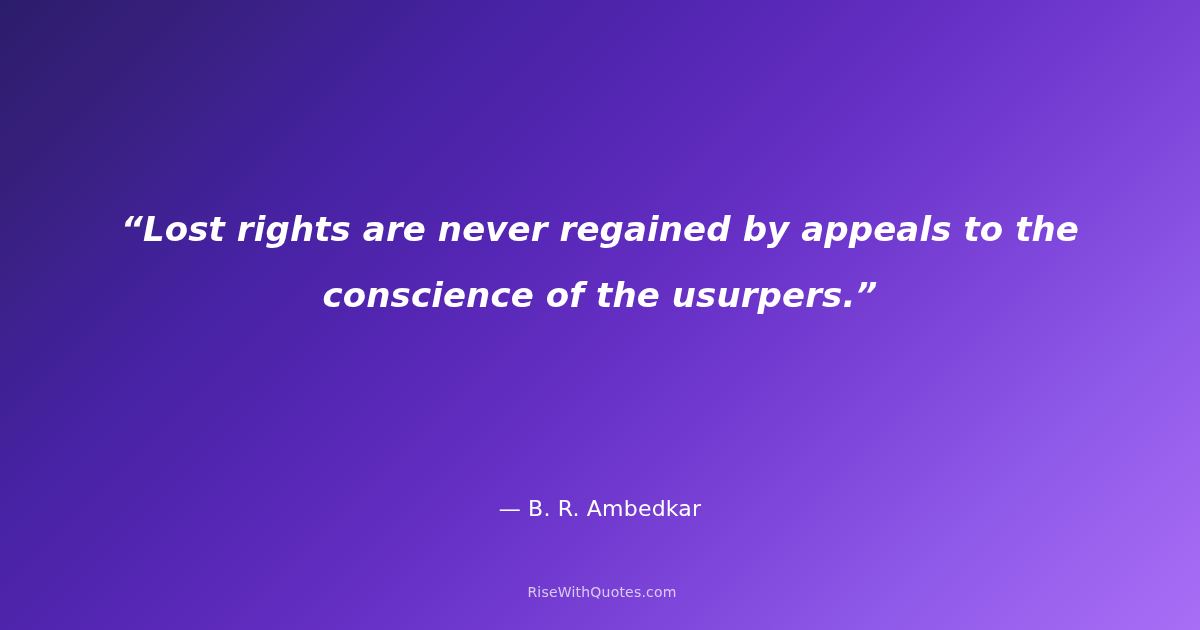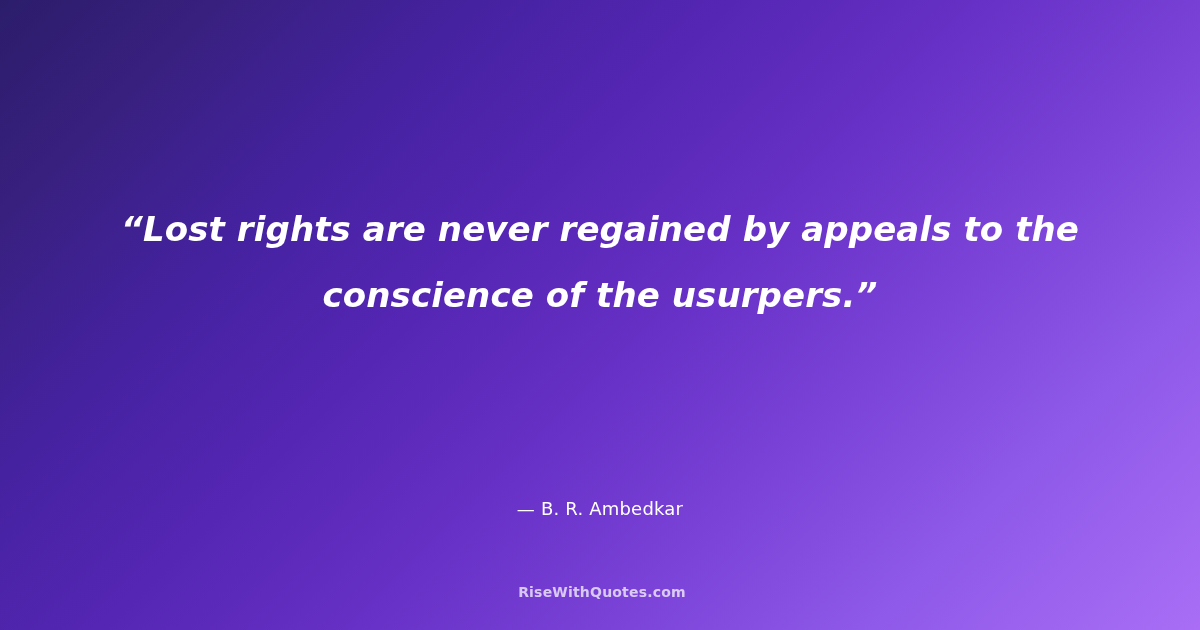--- a/index.html
+++ b/index.html
@@ -62,36 +62,36 @@
   
   #attribution {
     position: absolute;
     left: 0;
     right: 0;
     top: 494px;
     text-align: center;
     font-family: "DejaVu Sans", sans-serif;
     font-style: normal;
     font-weight: 400;
-    font-size: 18px;
+    font-size: 22px;
     line-height: 30px;
     letter-spacing: 0.2px;
     color: #ffffff;
   }
 
   
   #footer-watermark {
     position: absolute;
     left: 4px;
     right: 0;
     top: 583px;
     text-align: center;
     font-family: "DejaVu Sans", sans-serif;
     font-style: normal;
-    font-weight: 700;
+    font-weight: 400;
     font-size: 14px;
     line-height: 19px;
     letter-spacing: 0.2px;
     color: rgba(255, 255, 255, 0.72);
   }
 </style>
 </head>
 <body>
 
 <div id="quote-card">

